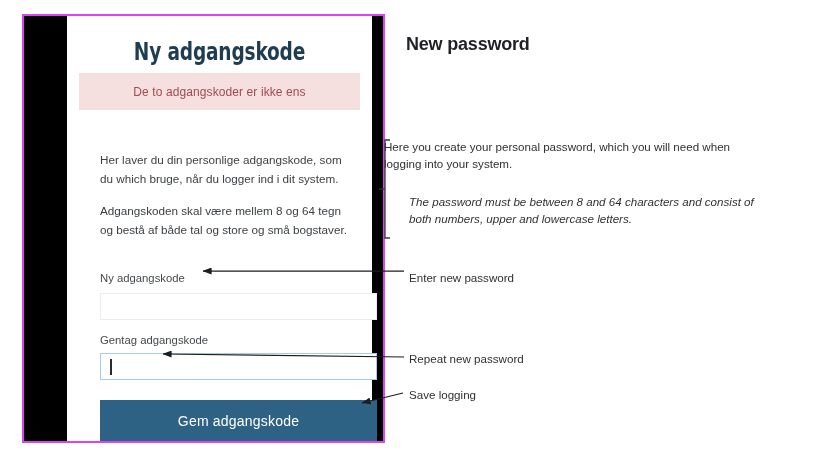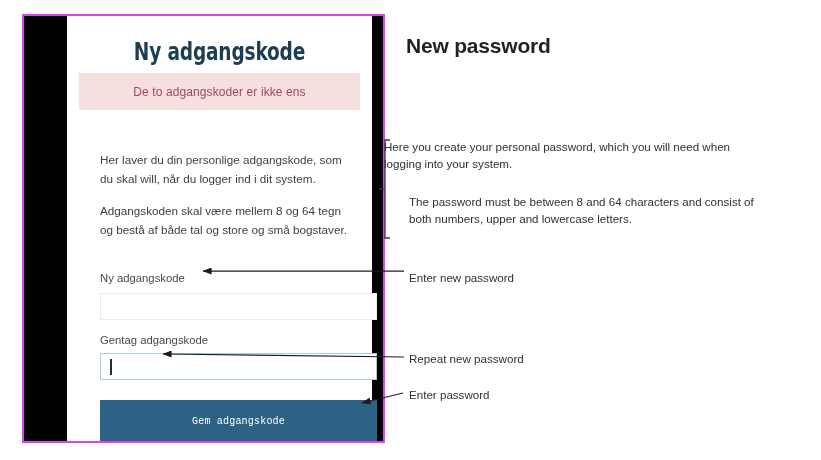--- a/index.html
+++ b/index.html
@@ -119,53 +119,54 @@
 
   .save-button {
     position: absolute;
     left: 33px;
     top: 384px;
     width: 277px;
     height: 42px;
     background: #2d6285;
     border: none;
     color: #ffffff;
-    font-size: 10px;
-    font-family: Liberation Mono, monospace;
+    font-size: 14px;
+    font-family: Liberation Sans, sans-serif;
     letter-spacing: 0.2px;
     cursor: pointer;
     padding: 8px;
   }
 
   
   .annot-title {
     position: absolute;
     left: 406px;
     top: 34px;
-    font-size: 21px;
+    font-size: 18px;
     font-weight: bold;
     color: #1f2124;
     letter-spacing: -0.2px;
   }
 
   .annot-block {
     position: absolute;
     font-size: 11.6px;
     line-height: 17px;
     color: #2e3133;
   }
   .annot-intro {
     left: 384px;
     top: 138px;
     width: 372px;
   }
   .annot-rules {
     left: 409px;
     top: 193px;
     width: 345px;
+    font-style: italic;
   }
 
   .annot-line {
     position: absolute;
     font-size: 11.6px;
     color: #2e3133;
     white-space: nowrap;
   }
   .annot-enter  { left: 409px; top: 271px; }
   .annot-repeat { left: 409px; top: 352px; text-align: center; }
@@ -188,21 +189,21 @@
 
   <div class="card">
 
     <div class="card-title">Ny adgangskode</div>
 
     <div class="alert-banner">
       <span class="alert-text">De to adgangskoder er ikke ens</span>
     </div>
 
     <div class="body-copy">
-      <p>Her laver du din personlige adgangskode, som du skal will, når du logger ind i dit system.</p>
+      <p>Her laver du din personlige adgangskode, som du which bruge, når du logger ind i dit system.</p>
       <p>Adgangskoden skal være mellem 8 og 64 tegn og bestå af både tal og store og små bogstaver.</p>
     </div>
 
     <div class="field-label label-new">Ny adgangskode</div>
     <div class="text-input input-new"></div>
 
     <div class="field-label label-repeat">Gentag adgangskode</div>
     <div class="text-input input-repeat">
       <span class="caret"></span>
     </div>
@@ -214,21 +215,21 @@
 <div class="annot-title">New password</div>
 
 <div class="annot-block annot-intro">Here you create your personal password, which you will need when logging into your system.</div>
 
 <div class="annot-block annot-rules">The password must be between 8 and 64 characters and consist of both numbers, upper and lowercase letters.</div>
 
 <div class="annot-line annot-enter">Enter new password</div>
 
 <div class="annot-line annot-repeat">Repeat new password</div>
 
-<div class="annot-line annot-save">Enter password</div>
+<div class="annot-line annot-save">Save logging</div>
 
 <svg class="connectors" viewBox="0 0 821 460" width="821" height="460">
   <defs>
     <marker id="arrowhead" markerWidth="9" markerHeight="7" refX="8.6" refY="3.5" orient="auto" markerUnits="userSpaceOnUse">
       <polygon points="9,3.5 0,0 0,7" fill="#1d1d1d"></polygon>
     </marker>
   </defs>
 
   <g stroke="#3a3a3a" stroke-width="1.3" fill="none">
     <path d="M 390 140 L 385 140 L 385 238 L 390 238"></path>

